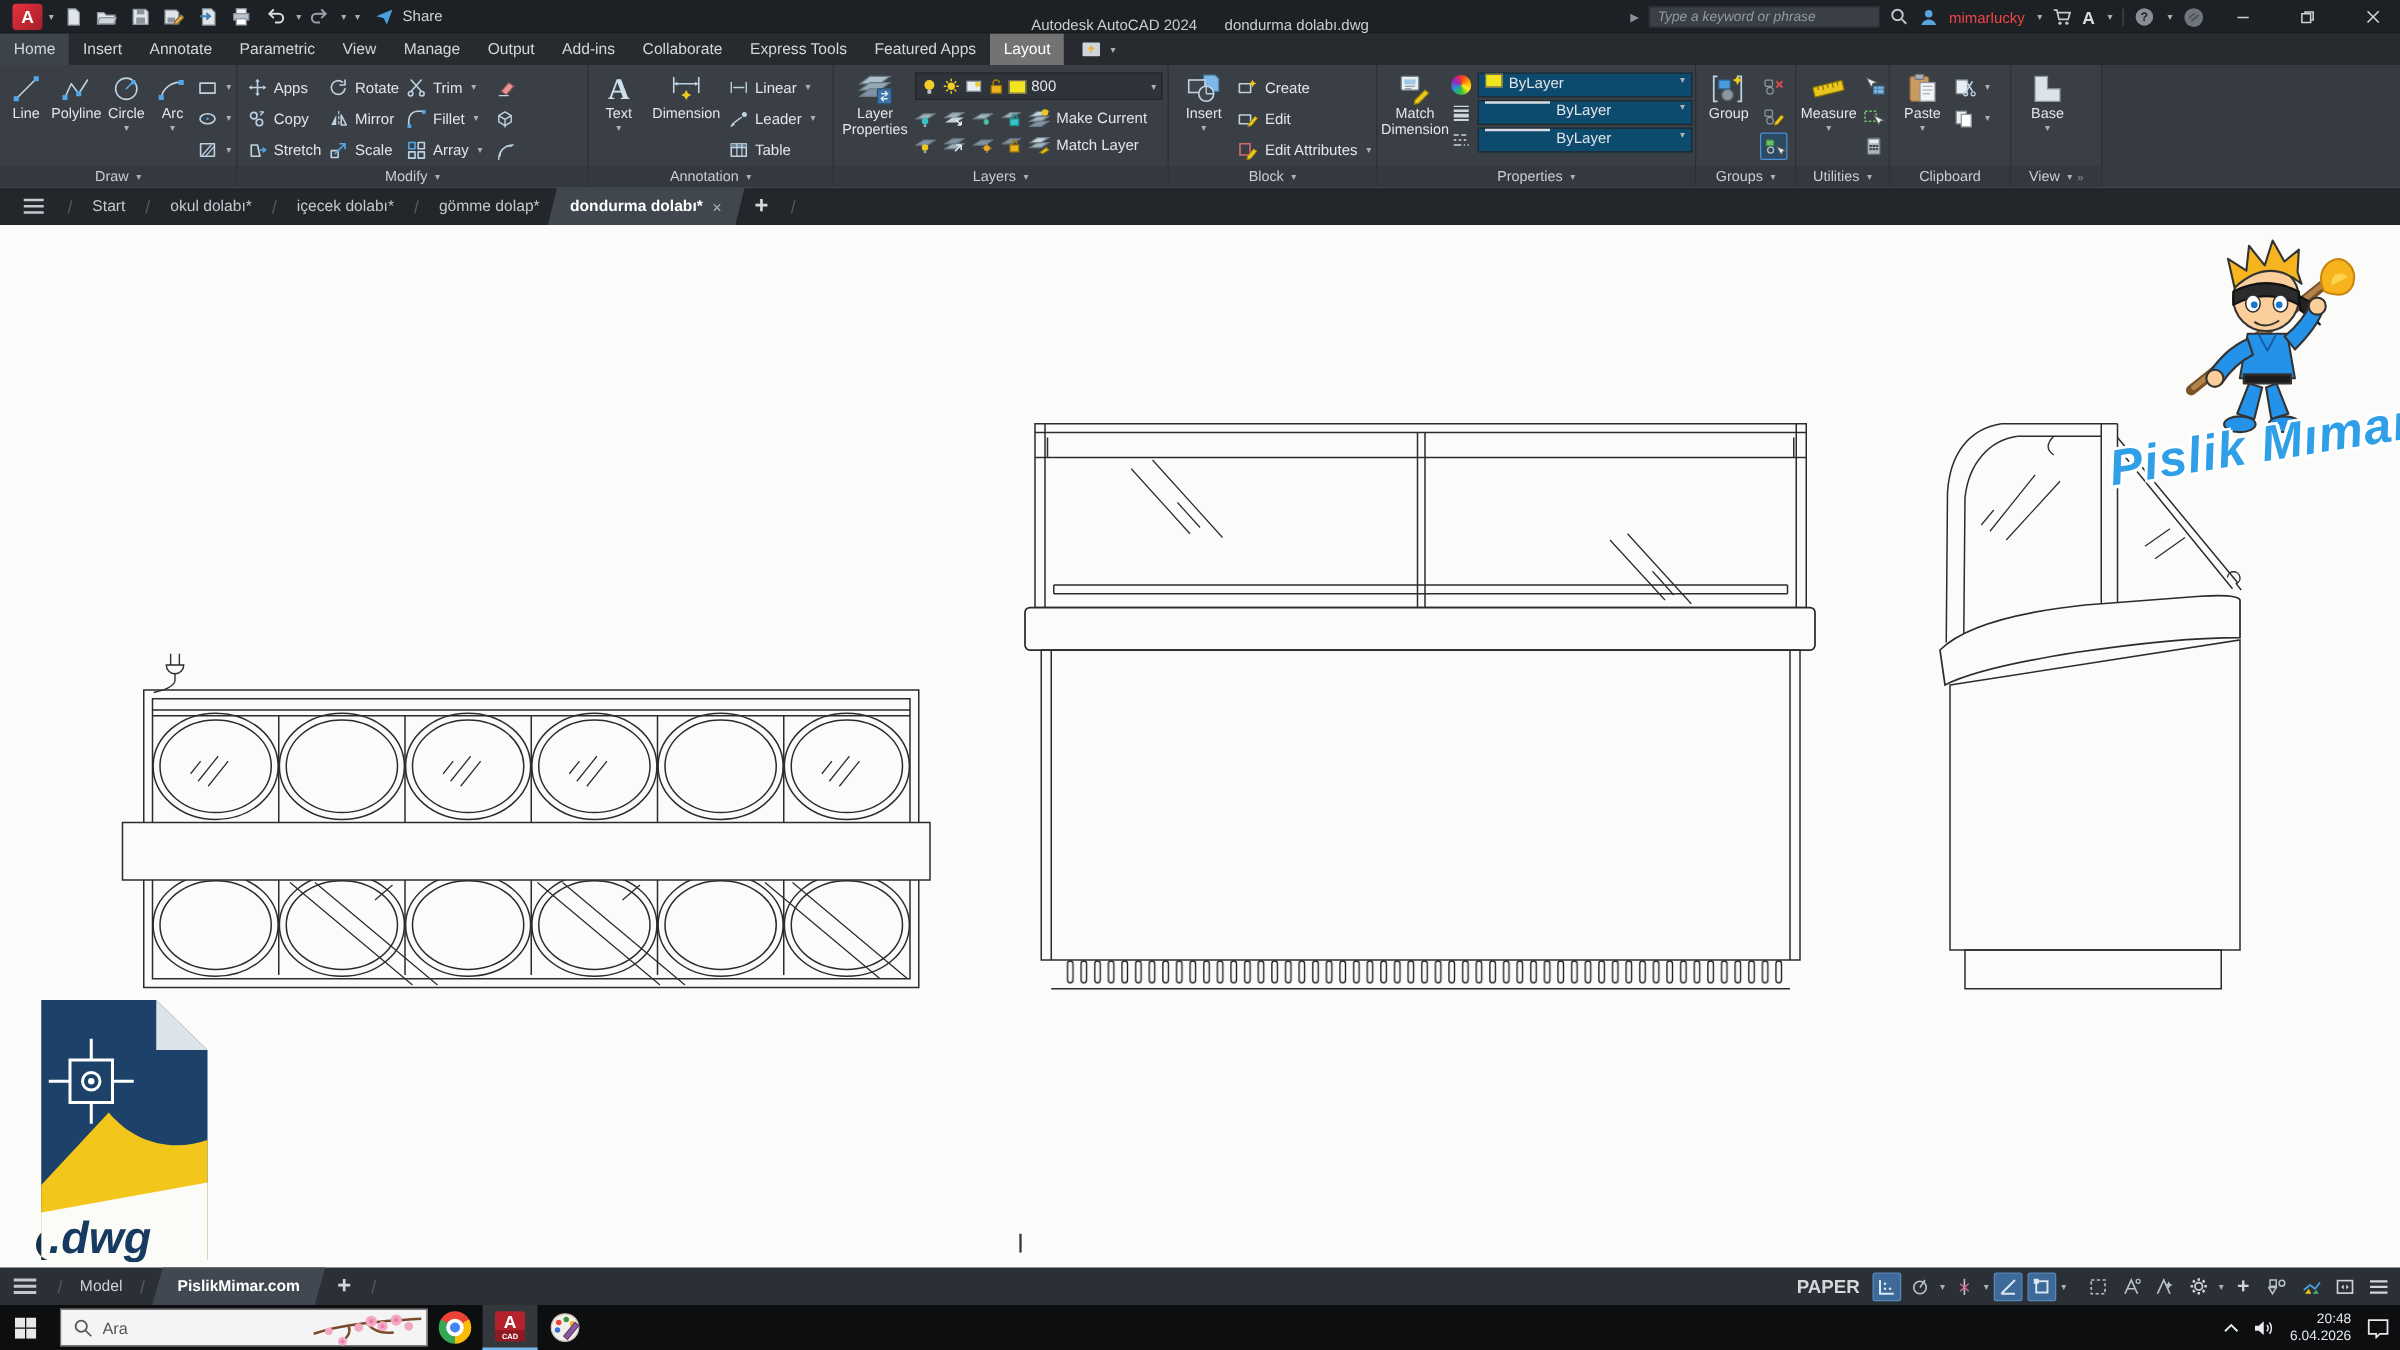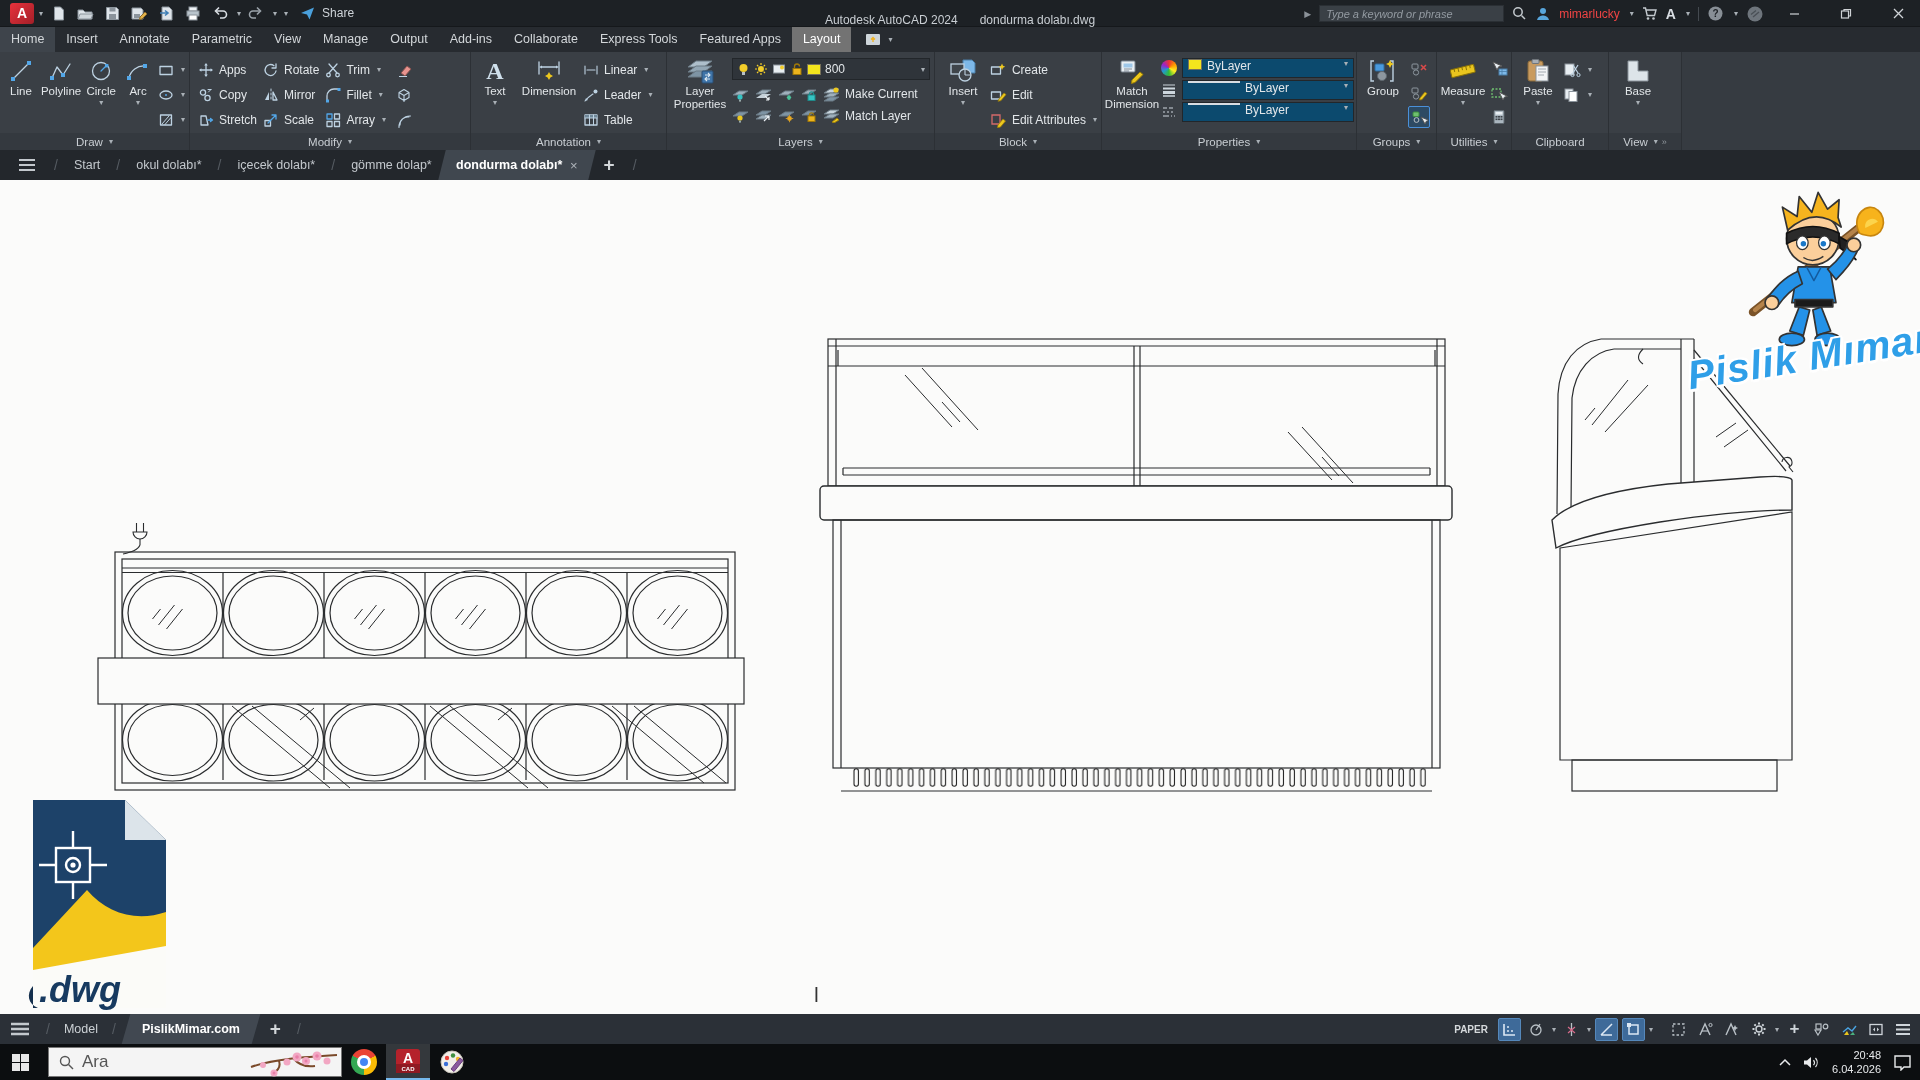--- a/index.html
+++ b/index.html
@@ -60,29 +60,29 @@
 .watermark-text{position:absolute;left:1686px;top:150px;width:300px;font-size:40px;font-weight:bold;font-style:italic;
   color:#2f9fe8;transform:rotate(-9deg);letter-spacing:1px;white-space:nowrap;
   text-shadow:-2px -2px 0 #fff,2px -2px 0 #fff,-2px 2px 0 #fff,2px 2px 0 #fff,0 3px 0 #fff,3px 0 0 #fff}
 .dwgtext{font:bold italic 36px "Liberation Sans",sans-serif;fill:#173a60}
 
 .statusbar{position:absolute;top:1014px;left:0;width:1920px;height:30px;background:#2b3037;display:flex;
   align-items:center;color:#ccd1d5;font-size:12.5px}
 .ptab{background:#414851;height:30px;display:flex;align-items:center;padding:0 16px;transform:skewX(-16deg);margin:0 4px}
 .ptab>span{transform:skewX(16deg);font-weight:bold;color:#fff}
 .sb-right{position:absolute;right:6px;top:0;height:30px;display:flex;align-items:center;gap:4px}
-.paper{font-weight:bold;font-size:10px;color:#d5d8db;margin-right:6px}
+.paper{font-weight:bold;font-size:15px;color:#d5d8db;margin-right:6px}
 .sbtn{width:23px;height:23px;display:flex;align-items:center;justify-content:center;border-radius:2px}
 .sbtn.on{background:#3e6a99;border:1px solid #5588bb}
 .scaret{font-size:8px;color:#a9b0b6}
 
 .taskbar{position:absolute;top:1044px;left:0;width:1920px;height:36px;background:#0c0e10;display:flex;align-items:center}
 .tsk-search{position:relative;width:294px;height:30px;background:#f4f4f4;border:1px solid #777;margin-left:8px;
   display:flex;align-items:center;gap:8px;padding:0 10px}
-.tsk-search input{border:0;background:transparent;outline:none;font-size:17px;color:#0c4a6e;width:150px;font-family:"Liberation Sans",sans-serif}
+.tsk-search input{border:0;background:transparent;outline:none;font-size:13px;color:#0c4a6e;width:150px;font-family:"Liberation Sans",sans-serif}
 .tsk-search input::placeholder{color:#555}
 .tbtn{width:44px;height:36px;display:flex;align-items:center;justify-content:center}
 .tbtn.act{background:#34383c;border-bottom:2px solid #76b9ed}
 .chrome{width:26px;height:26px;border-radius:50%;background:conic-gradient(from -60deg,#ea4335 0 120deg,#fbbc05 120deg 240deg,#34a853 240deg 360deg);position:relative}
 .chrome::after{content:"";position:absolute;left:6px;top:6px;width:14px;height:14px;background:#fff;border-radius:50%}
 .chrome::before{content:"";position:absolute;left:9px;top:9px;width:8px;height:8px;background:#4285f4;border-radius:50%;z-index:1}
 .tray{position:absolute;right:8px;top:0;height:36px;display:flex;align-items:center;gap:12px;color:#e8eaec}
 .clock{font-size:11px;line-height:1.3;text-align:right}
 </style>
 </head>

